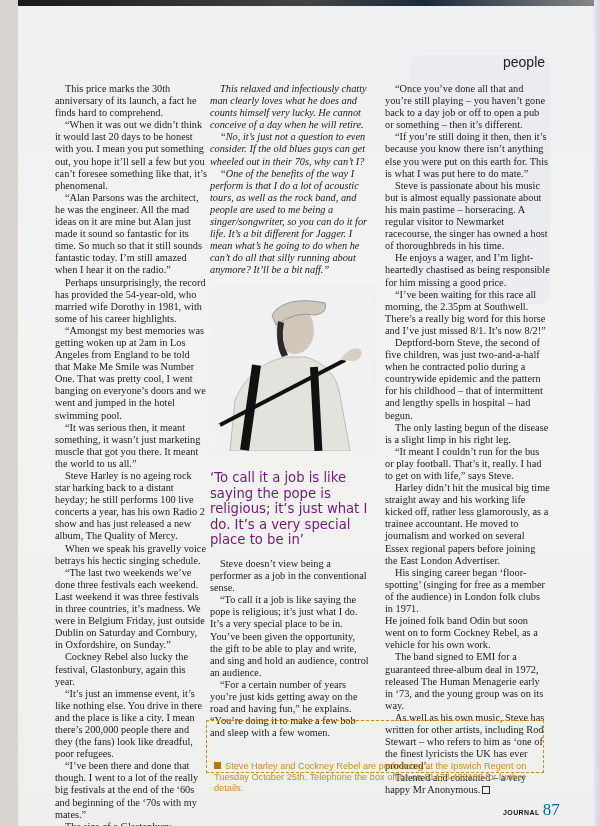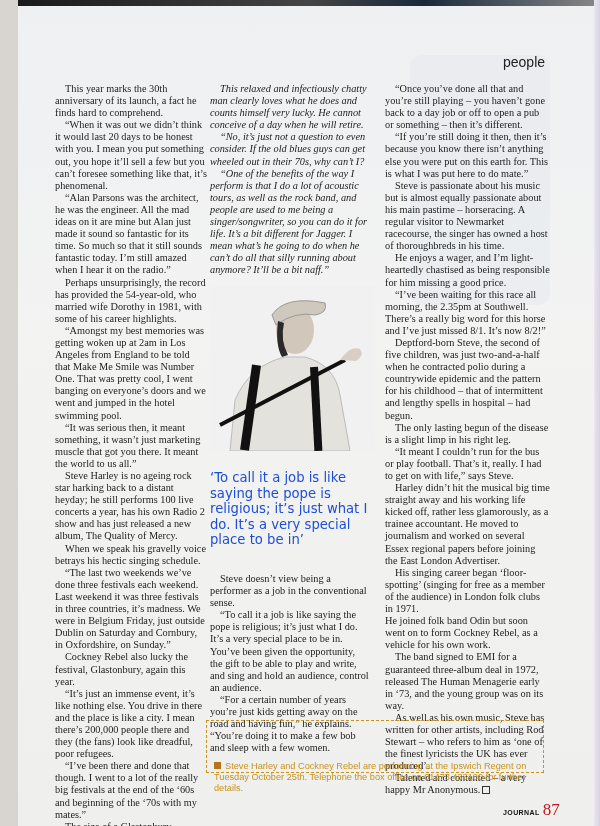--- a/index.html
+++ b/index.html
@@ -11,48 +11,48 @@
   .bgpanel { position:absolute; left:410px; top:55px; width:140px; height:250px; background:#e6e9ee; border-radius:12px; opacity:.6; }
 
   .section-tag { position:absolute; left:503px; top:54px; font-family:"Liberation Sans", sans-serif; font-size:14px; color:#222; }
 
   .col { position:absolute; font-size:10.3px; line-height:12.1px; color:#1d1d1d; text-align:left; }
   .col p { margin:0; text-indent:10px; }
   .col p.noindent { text-indent:0; }
   .col1 { left:55px; top:83px; width:152px; }
   .col2 { left:210px; top:83px; width:160px;font-style:italic; }
   .col3 { left:385px; top:83px; width:165px; }
-  .col2b { left:210px; top:558px; width:160px;margin-top:15px; }
+  .col2b { left:210px; top:558px; width:160px; }
 
   .photo { position:absolute; left:210px; top:285px; width:165px; height:166px; background:linear-gradient(180deg,#f4f4f4,#e8e8e8); overflow:hidden; }
 
-  .pullquote { position:absolute; left:210px; top:470px; width:170px; font-family:"DejaVu Sans", sans-serif; font-size:13.2px; line-height:15.6px; color:#1d4ed8; }
+  .pullquote { position:absolute; left:210px; top:470px; width:170px; font-family:"DejaVu Sans", sans-serif; font-size:13.2px; line-height:15.6px; color:#701a75; }
 
   .infobox { position:absolute; left:206px; top:720px; width:338px; height:53px; border:1.5px dashed #c8921e; font-family:"Liberation Sans", sans-serif; font-size:9.2px; line-height:10.8px; color:#c8921e; padding:6px 6px 0 7px; box-sizing:border-box; }
   .infobox .item { margin-bottom:6px;margin-top:34px; }
   .bullet { display:inline-block; width:7px; height:7px; background:#b8741a; margin-right:4px; vertical-align:0px; }
 
   .footer { position:absolute; left:503px; top:800px; font-family:"Liberation Sans", sans-serif; }
   .footer .brand { font-size:7px; font-weight:bold; letter-spacing:.4px; color:#111; }
-  .footer .num { font-family:"Liberation Serif", serif; font-size:17px; color:#b91c1c; margin-left:3px; }
+  .footer .num { font-family:"Liberation Serif", serif; font-size:17px; color:#0369a1; margin-left:3px; }
   .endmark { display:inline-block; width:6px; height:6px; border:1px solid #333; vertical-align:-1px; margin-left:2px; }
 </style>
 </head>
 <body>
 
 <div class="leftstrip"></div>
 <div class="page"></div>
 <div class="topshadow"></div>
 <div class="rightedge"></div>
 <div class="bgpanel"></div>
 
 <div class="section-tag">people</div>
 
 <div class="col col1">
-  <p>This year marks the 30th anniversary of its launch, a fact he finds hard to comprehend.</p>
+  <p>This price marks the 30th anniversary of its launch, a fact he finds hard to comprehend.</p>
   <p>“When it was out we didn’t think it would last 20 days to be honest with you. I mean you put something out, you hope it’ll sell a few but you can’t foresee something like that, it’s phenomenal.</p>
   <p>“Alan Parsons was the architect, he was the engineer. All the mad ideas on it are mine but Alan just made it sound so fantastic for its time. So much so that it still sounds fantastic today. I’m still amazed when I hear it on the radio.”</p>
   <p>Perhaps unsurprisingly, the record has provided the 54-year-old, who married wife Dorothy in 1981, with some of his career highlights.</p>
   <p>“Amongst my best memories was getting woken up at 2am in Los Angeles from England to be told that Make Me Smile was Number One. That was pretty cool, I went banging on everyone’s doors and we went and jumped in the hotel swimming pool.</p>
   <p>“It was serious then, it meant something, it wasn’t just marketing muscle that got you there. It meant the world to us all.”</p>
   <p>Steve Harley is no ageing rock star harking back to a distant heyday; he still performs 100 live concerts a year, has his own Radio 2 show and has just released a new album, The Quality of Mercy.</p>
   <p>When we speak his gravelly voice betrays his hectic singing schedule.</p>
   <p>“The last two weekends we’ve done three festivals each weekend. Last weekend it was three festivals in three countries, it’s madness. We were in Belgium Friday, just outside Dublin on Saturday and Cornbury, in Oxfordshire, on Sunday.”</p>
   <p>Cockney Rebel also lucky the festival, Glastonbury, again this year.</p>
   <p>“It’s just an immense event, it’s like nothing else. You drive in there and the place is like a city. I mean there’s 200,000 people there and they (the fans) look like dreadful, poor refugees.</p>

